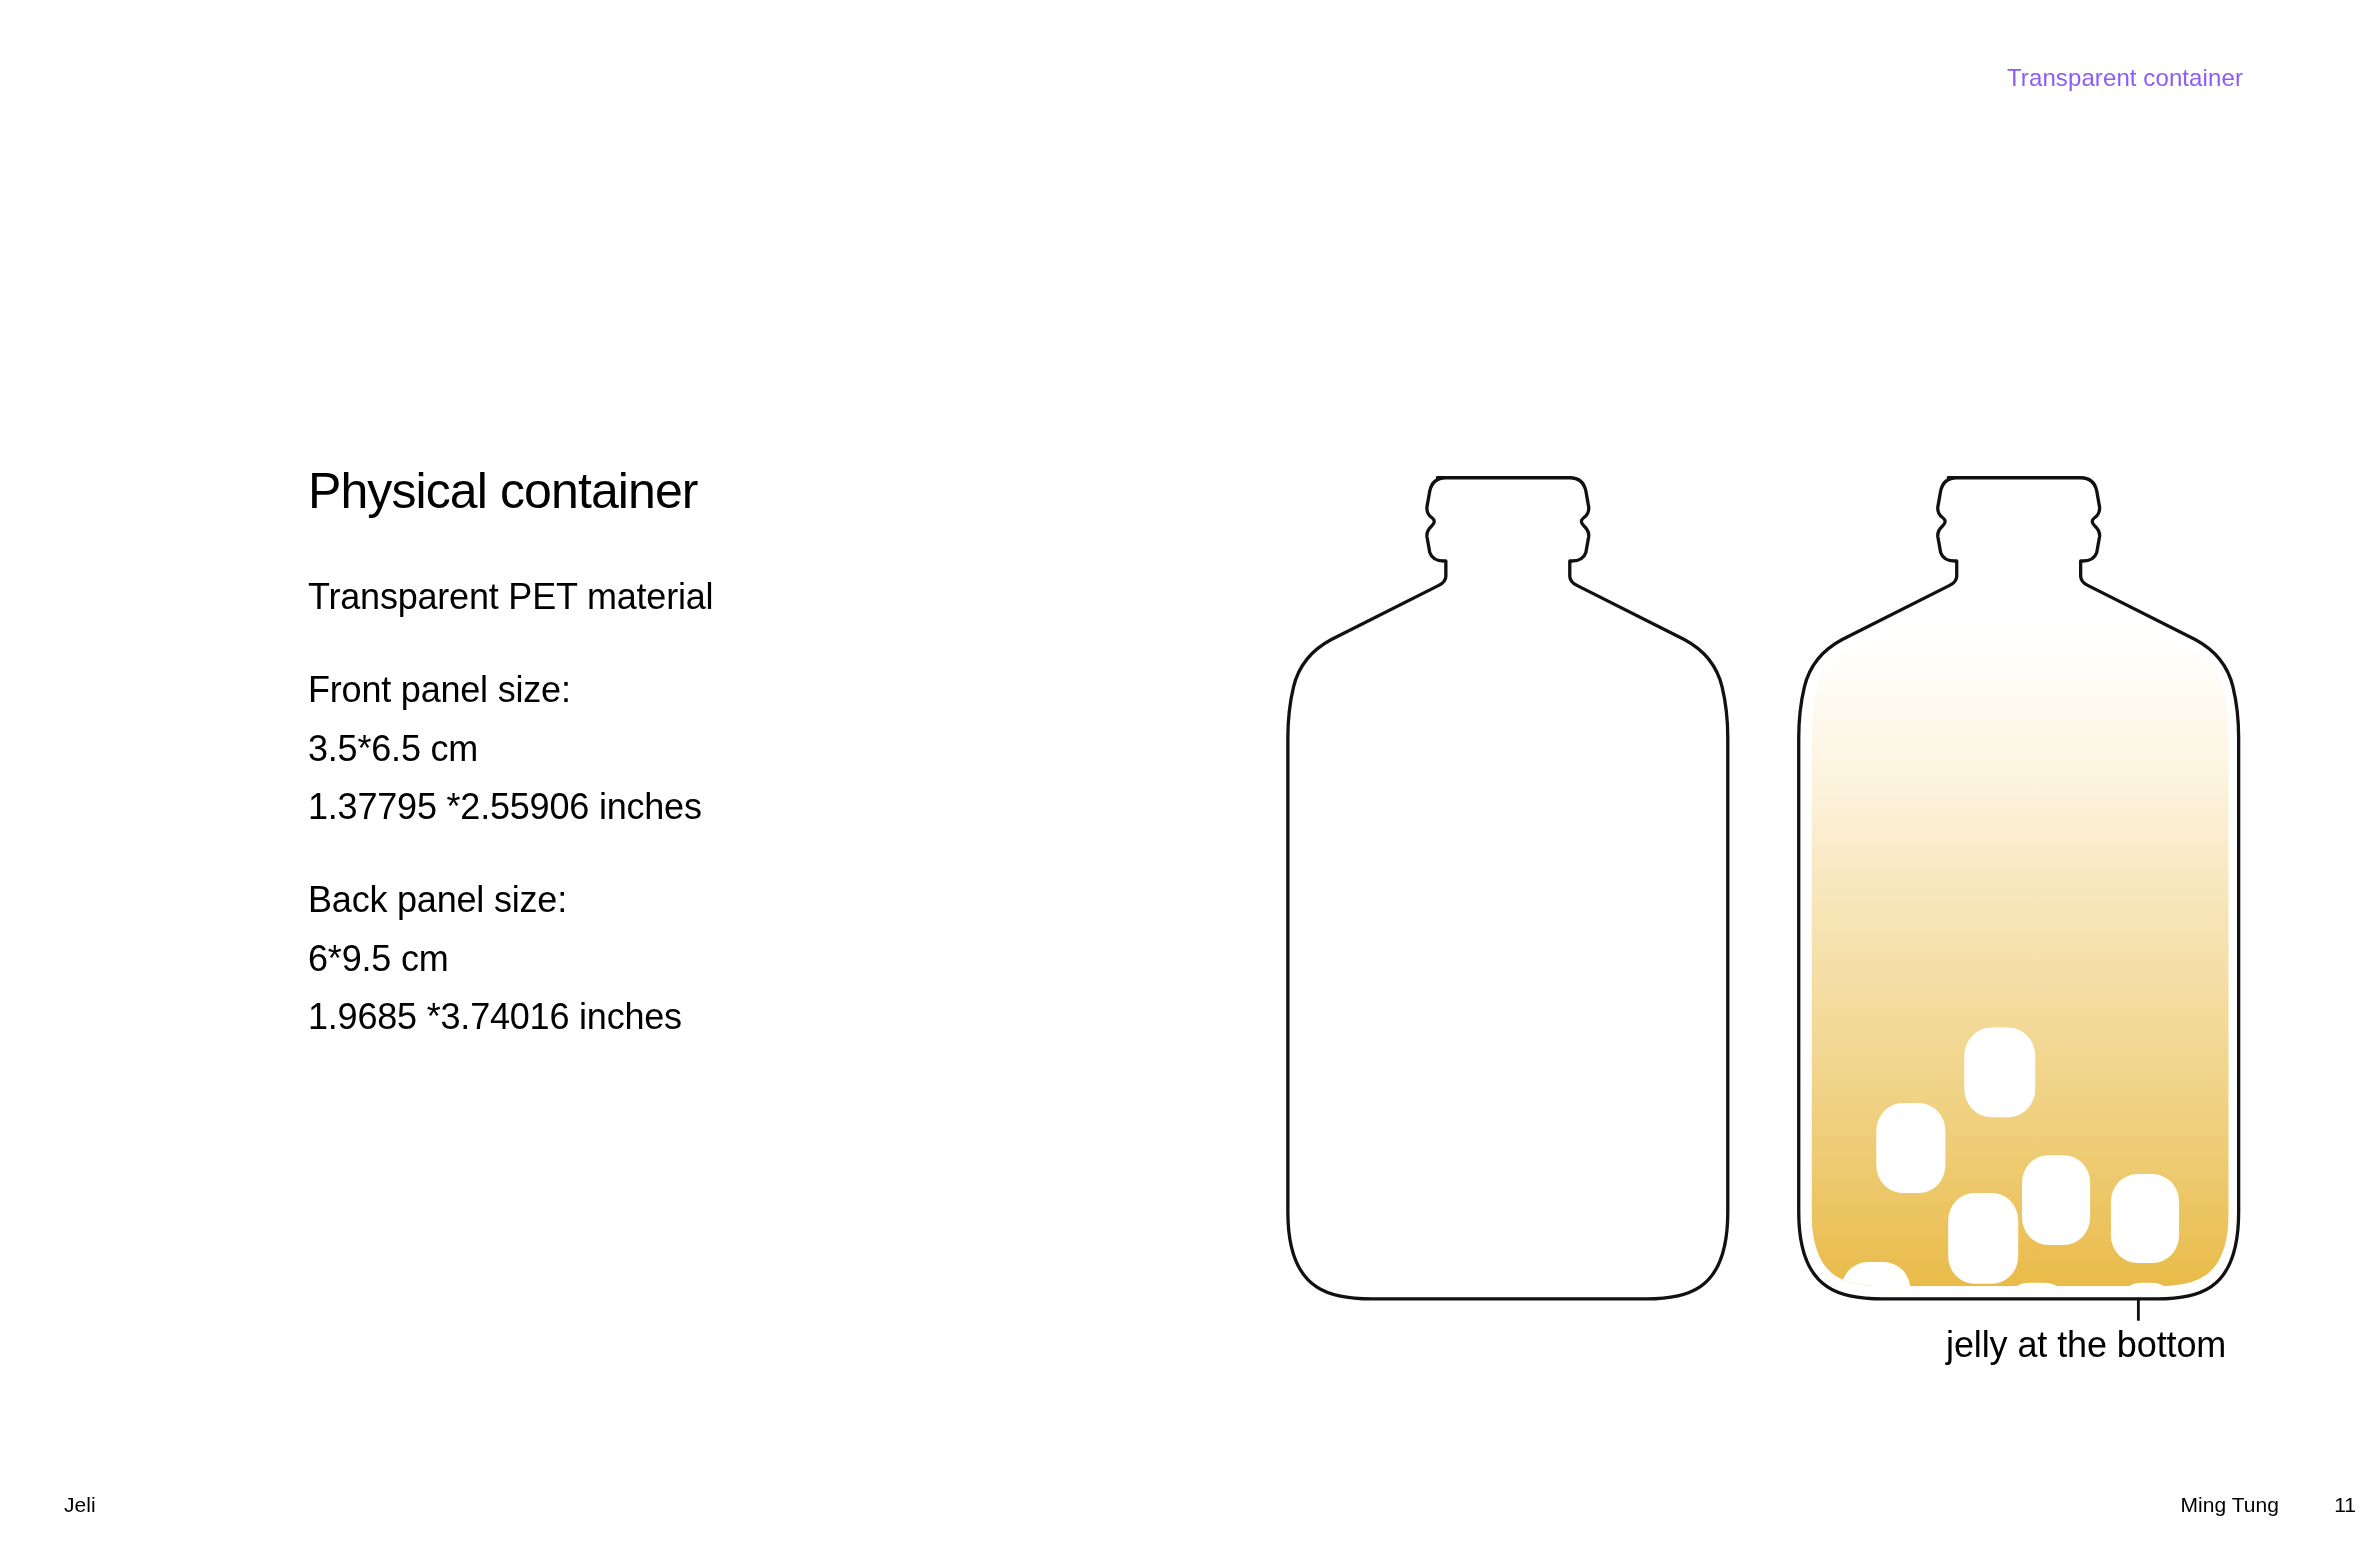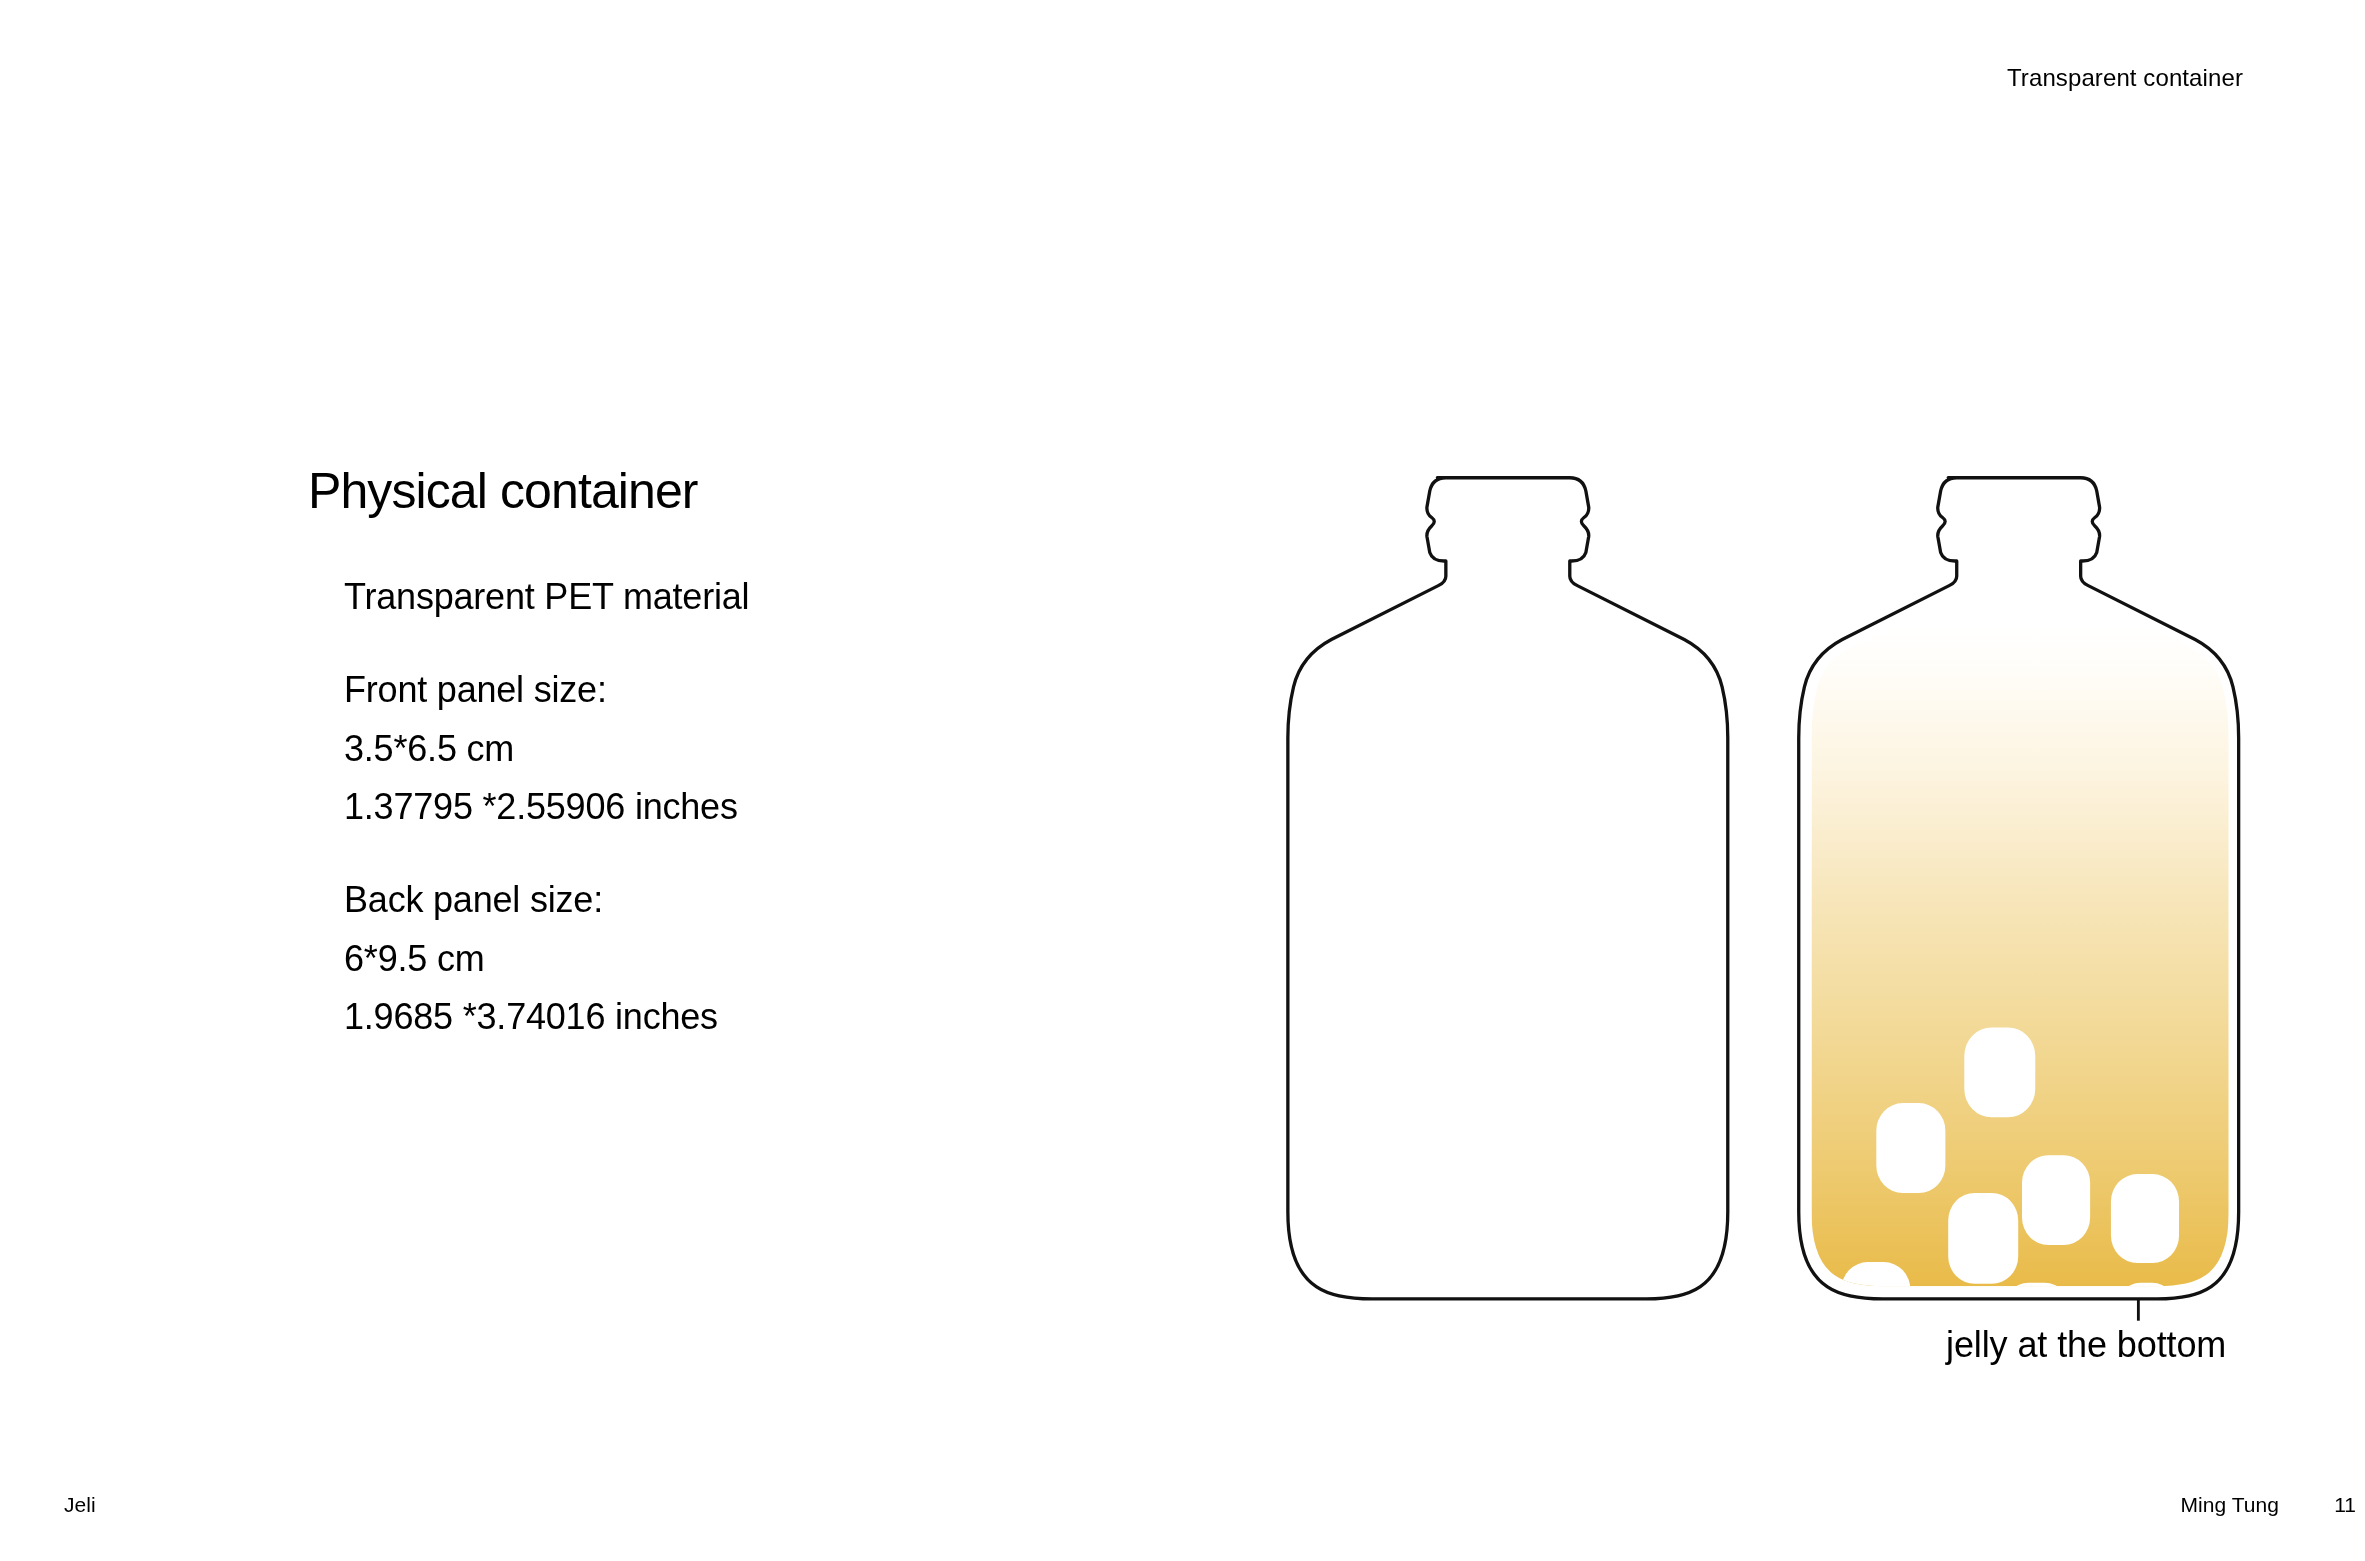--- a/index.html
+++ b/index.html
@@ -18,21 +18,21 @@
   }
 
   
   #slide-header {
     position: absolute;
     top: 66px;
     right: 170px;
     font-size: 24px;
     line-height: 1;
     letter-spacing: 0.1px;
-    color: #000000;
+    color: #8b5cf6;
     white-space: nowrap;
   }
 
   
   #text-column {
     position: absolute;
     left: 308px;
     top: 466px;
     width: 899px;
   }
@@ -42,21 +42,20 @@
     font-weight: 400;
     letter-spacing: -0.9px;
     margin: 0 0 0 0;
     white-space: nowrap;
   }
   #body-copy {
     margin-top: 52px;
     font-size: 36px;
     line-height: 1.62;
     letter-spacing: -0.2px;
-    margin-left: 36px;
   }
   .copy-line { white-space: nowrap; }
   .copy-gap { height: 35px; }
 
   
   #artwork {
     position: absolute;
     left: 0; top: 0;
     width: 2413px;
     height: 1561px;

